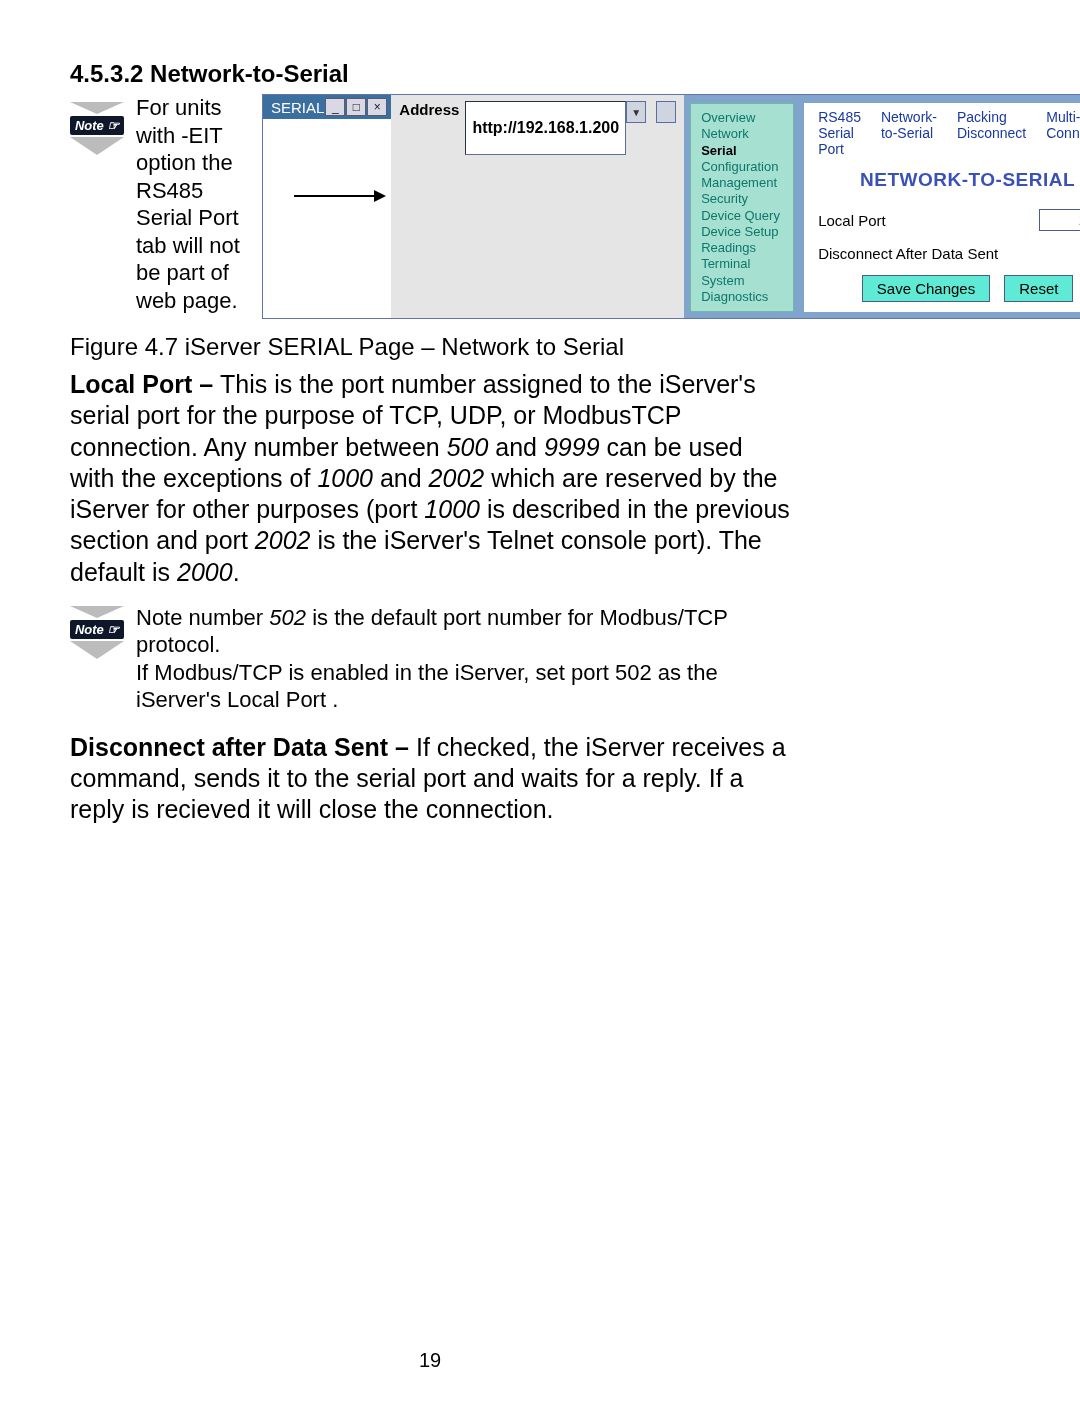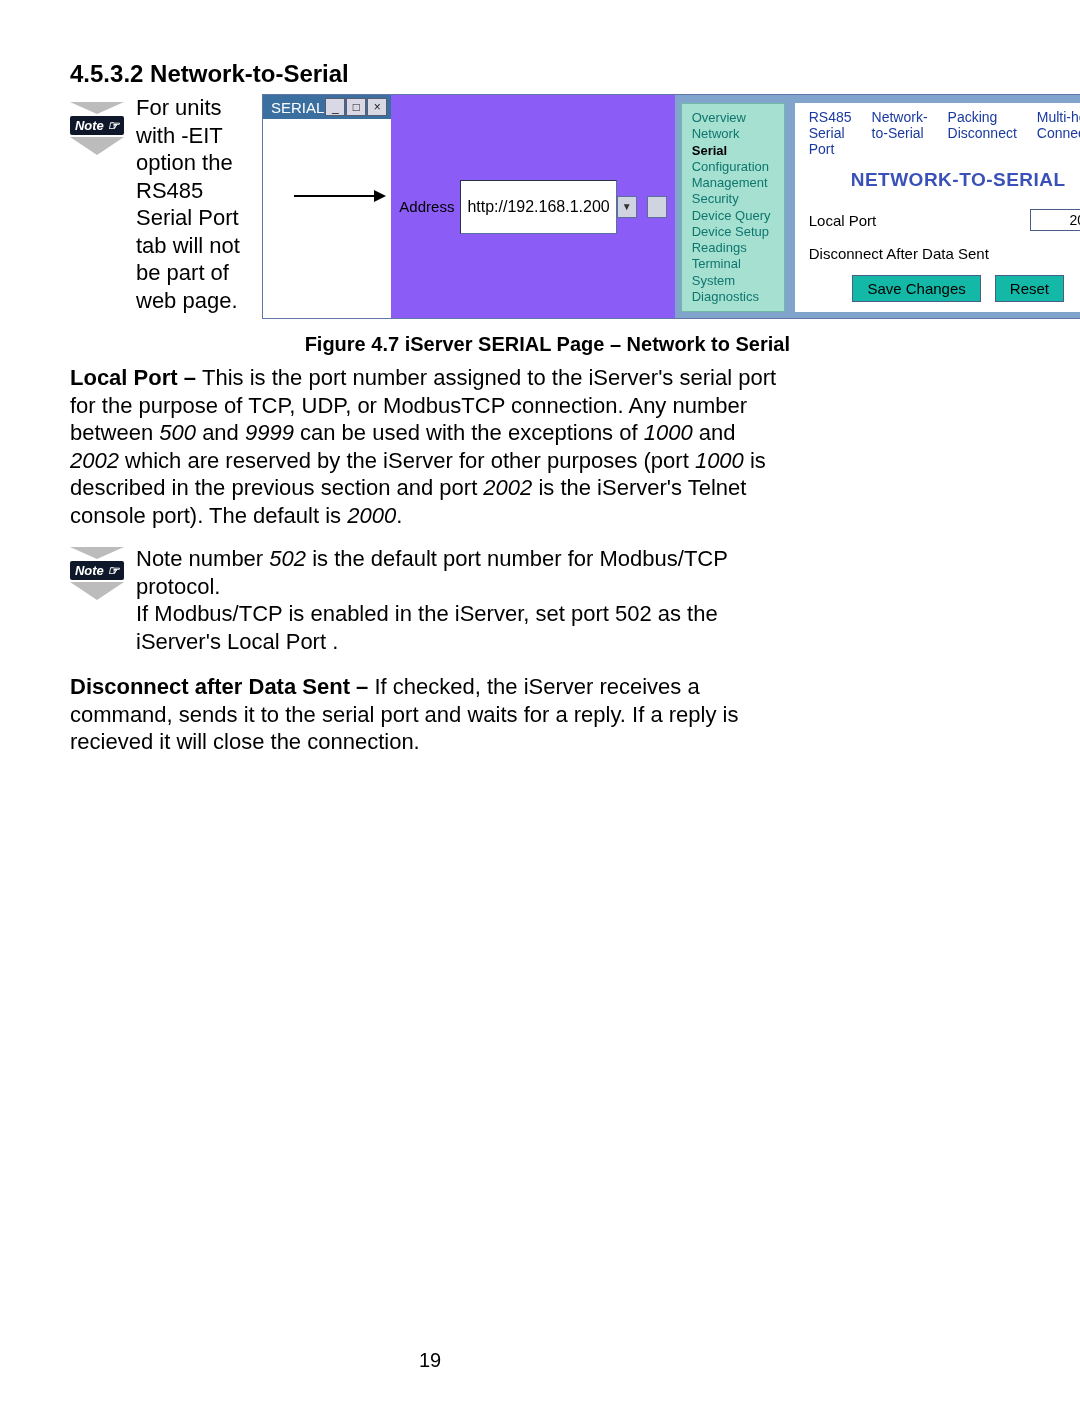--- a/index.html
+++ b/index.html
@@ -91,24 +91,25 @@
     width: 20px; height: 18px;
     background: #d9d9e6;
     border: 1px solid #5a5a70;
     margin-left: 1px;
     display: inline-flex;
     align-items: center; justify-content: center;
     font-size: 12px; color:#1a1a1a;
     box-sizing: border-box;
   }
   .shot .addrbar {
-    background: #8b5cf6;
-    display: flex;
-    align-items: center;
+    background: #e5e5e5;
+    display: flex;
+    align-items: flex-start;
     padding: 6px 8px;
+    font-weight: bold;
   }
   .shot .addrbar .addr-label {
     color: #000; font-size: 15px; margin-right: 6px;
   }
   .shot .addrbar .addr-input {
     flex: 1;
     background: #fff;
     border: 1px inset #5a6f9a;
     height: 22px;
     padding: 15px 6px;
@@ -200,21 +201,21 @@
     width: 20px; height: 20px;
     border: 1px solid #4a5c8a;
     background: #fff;
     box-sizing: border-box;
     margin-right: 2px;
   }
   .content .btnrow {
     display: flex; justify-content: center; gap: 14px; margin-top: 4px;
   }
   .content .btnrow .btn {
-    background: #14b8a6;
+    background: #5eead4;
     border: 1px solid #4a5c8a;
     padding: 4px 14px;
     font-size: 15px;
     color:#000;
   }
   .statusbar {
     height: 18px;
     background: #81a4cc;
     border-top: 1px solid #5a6f9a;
     display:flex;justify-content:flex-end;
@@ -240,28 +241,28 @@
     width: 80px; height: 2px; background: #000;
     display:inline-block; vertical-align: middle;
   }
   .callout-head {
     width:0;height:0;display:inline-block;vertical-align:middle;
     border-top:6px solid transparent;border-bottom:6px solid transparent;
     border-left:12px solid #000;
   }
 
   .figcap {
-    text-align: right;
-    font-weight: bold;
-    font-size: 20px;
+    text-align: left;
+    font-weight: normal;
+    font-size: 24px;
     margin: 14px 0 8px 0;
   }
 
   .bodytext {
-    font-size: 22px;
+    font-size: 25px;
     line-height: 1.25;
   }
   .bodytext p { margin: 0 0 16px 0; }
   .noteblock {
     display: flex;
     margin: 12px 0 18px 0;
   }
   .noteblock .note-col { padding-top: 2px; width:60px; flex:0 0 60px; }
   .noteblock .ntext { flex:1; font-size:22px; line-height:1.25; padding-left:6px;}
   .pagenum {

